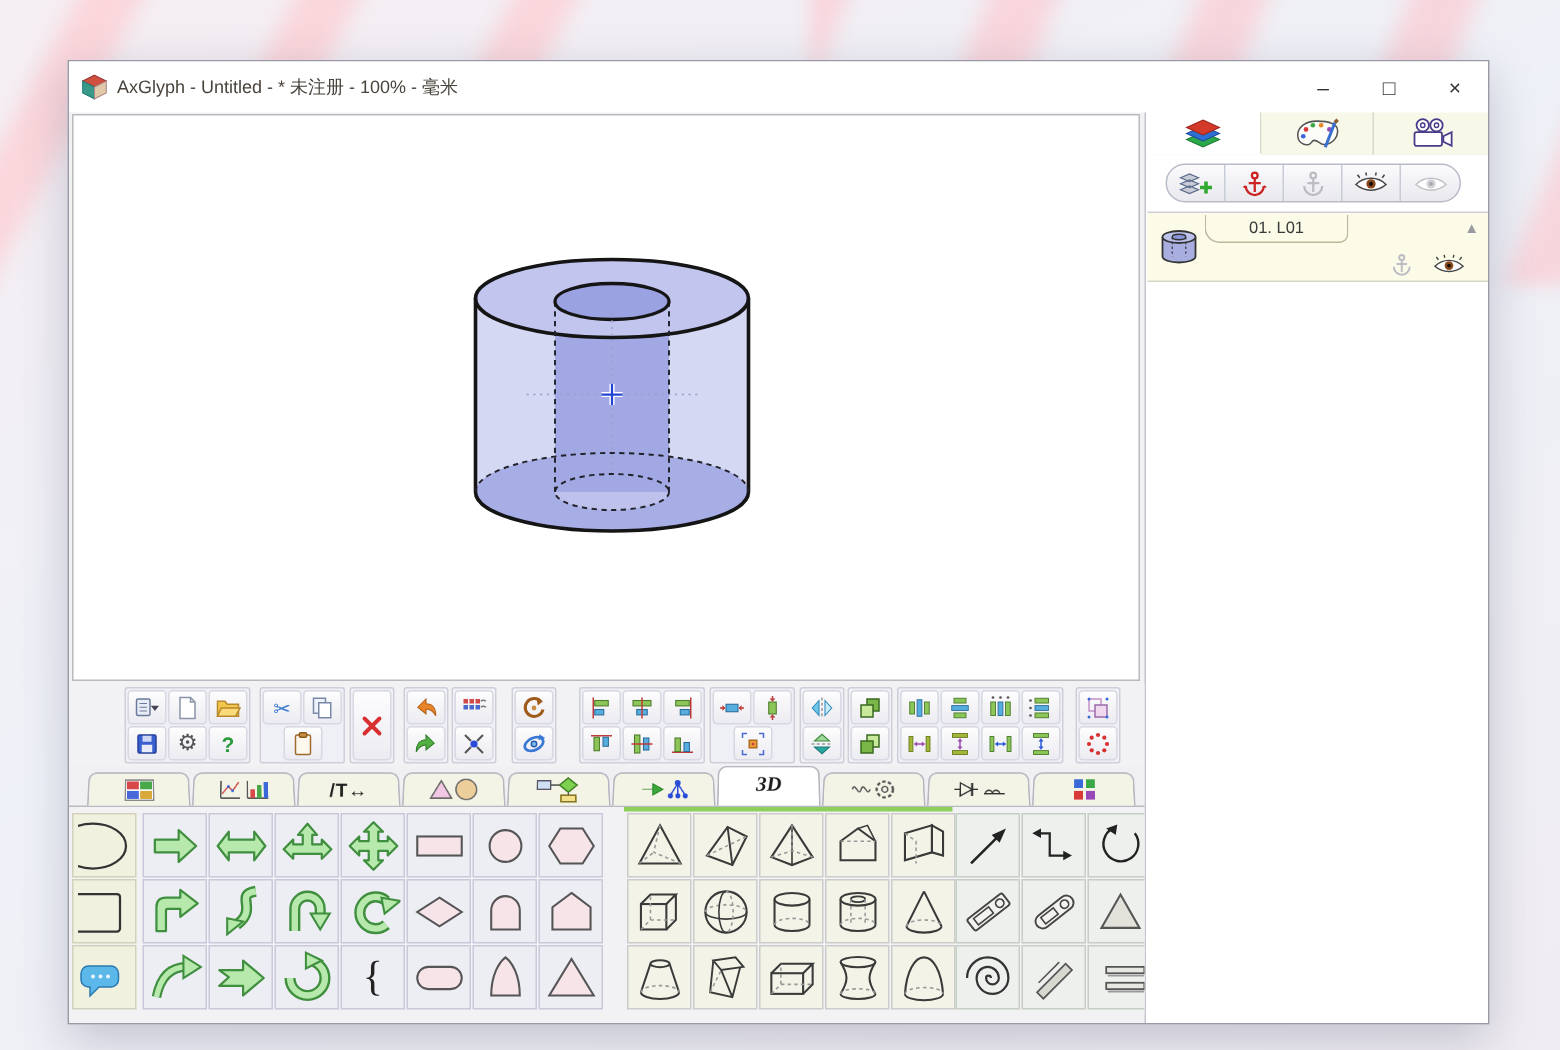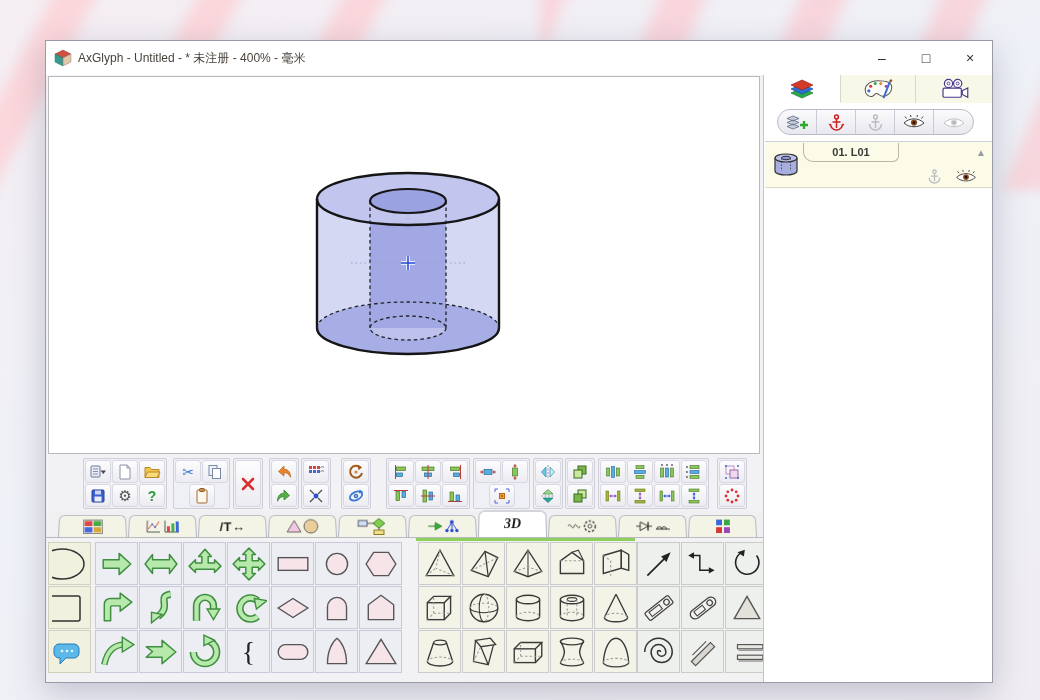--- a/index.html
+++ b/index.html
@@ -67,39 +67,39 @@
   .rtab.active{background:#fff;border-bottom:1px solid #fff;margin-bottom:-1px}
   .rtoolbar{height:38px;display:flex;align-items:center;padding-left:12px;background:#fff}
   .pill{display:flex;border:1px solid #b8bcc8;border-radius:13px;overflow:hidden;background:linear-gradient(#fbfbfd,#e8e8ee)}
   .pbtn{width:39px;height:24px;display:flex;align-items:center;justify-content:center;border-right:1px solid #c8ccd6;cursor:default}
   .pbtn:last-child{border-right:none}
   .layer-list{position:absolute;top:66px;left:0;right:0;bottom:0;border-top:1px solid #cfcfd8;background:#fff}
   .layer-row{height:46px;background:#fbfbe7;border-bottom:1px solid #d8d8c8;position:relative}
   .layer-thumb{position:absolute;left:6px;top:8px}
   .layer-label-tab{position:absolute;left:38px;top:1px;width:96px;height:19px;background:#fbfbe7;
     border:1px solid #bdb79e;border-top:none;border-radius:0 0 6px 10px;display:flex;align-items:center;justify-content:center}
-  .layer-label{font-size:11px;font-weight:bold;color:#3a3a3a}
+  .layer-label{font-size:11px;font-weight:normal;color:#3a3a3a}
   .layer-icons{position:absolute;right:14px;bottom:3px;display:flex;gap:12px;align-items:center}
   .scroll-up{position:absolute;right:6px;top:5px;color:#9a9aa2;font-size:10px;cursor:default}
 </style>
 </head>
 <body>
 
 <div class="streak" id="st1"></div>
 <div class="streak" id="st2"></div>
 
 <div class="window">
 
   <div class="titlebar">
     <svg class="ti" width="16" height="16" viewBox="0 0 16 16">
       <polygon points="8,1 15,4.5 8,8 1,4.5" fill="#d05040" stroke="#933" stroke-width=".6"></polygon>
       <polygon points="1,4.5 8,8 8,15 1,11.5" fill="#3a9a8a" stroke="#277" stroke-width=".6"></polygon>
       <polygon points="15,4.5 8,8 8,15 15,11.5" fill="#e0c8a8" stroke="#a88" stroke-width=".6"></polygon>
     </svg>
-    <span class="title-text">AxGlyph - Untitled - * 未注册 - 400% - 毫米</span>
+    <span class="title-text">AxGlyph - Untitled - * 未注册 - 100% - 毫米</span>
     <div class="win-controls">
       <span class="win-btn">–</span>
       <span class="win-btn">□</span>
       <span class="win-btn">×</span>
     </div>
   </div>
 
   <div class="left-col">
 
     <div class="canvas">

